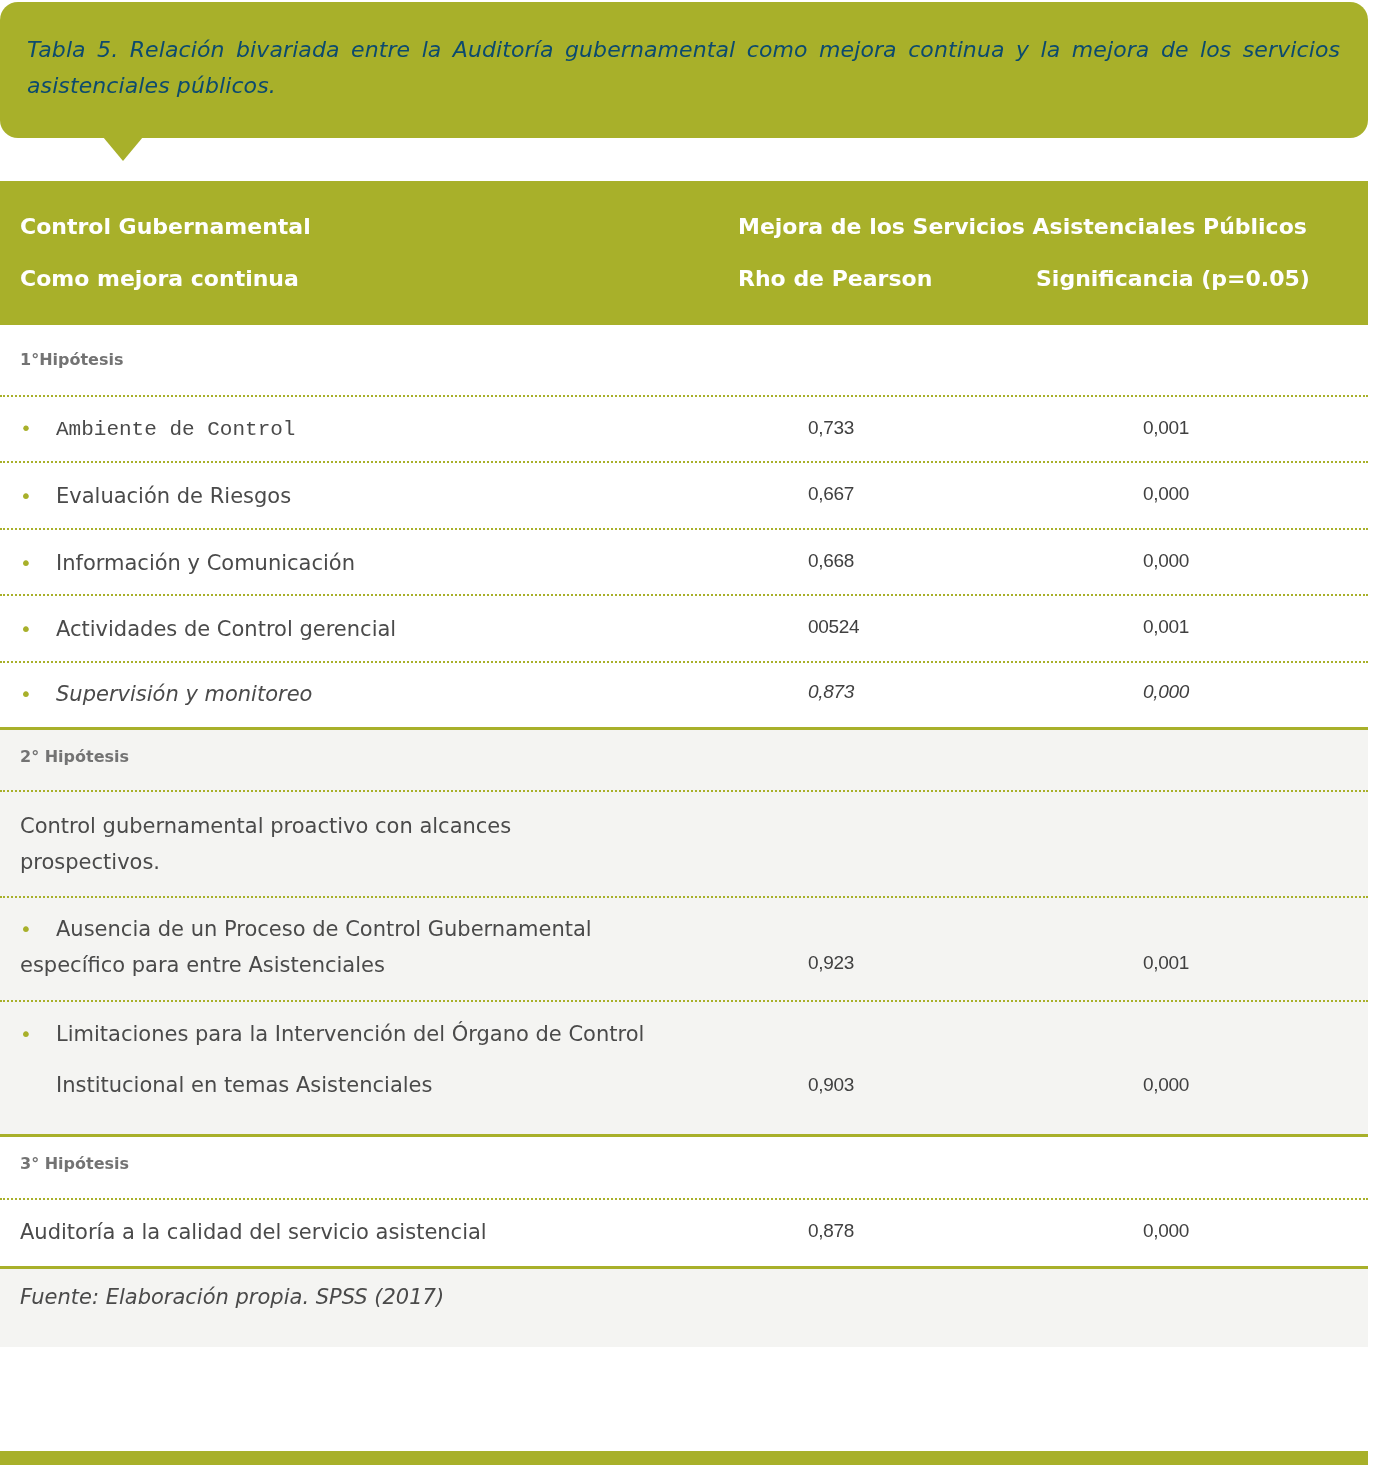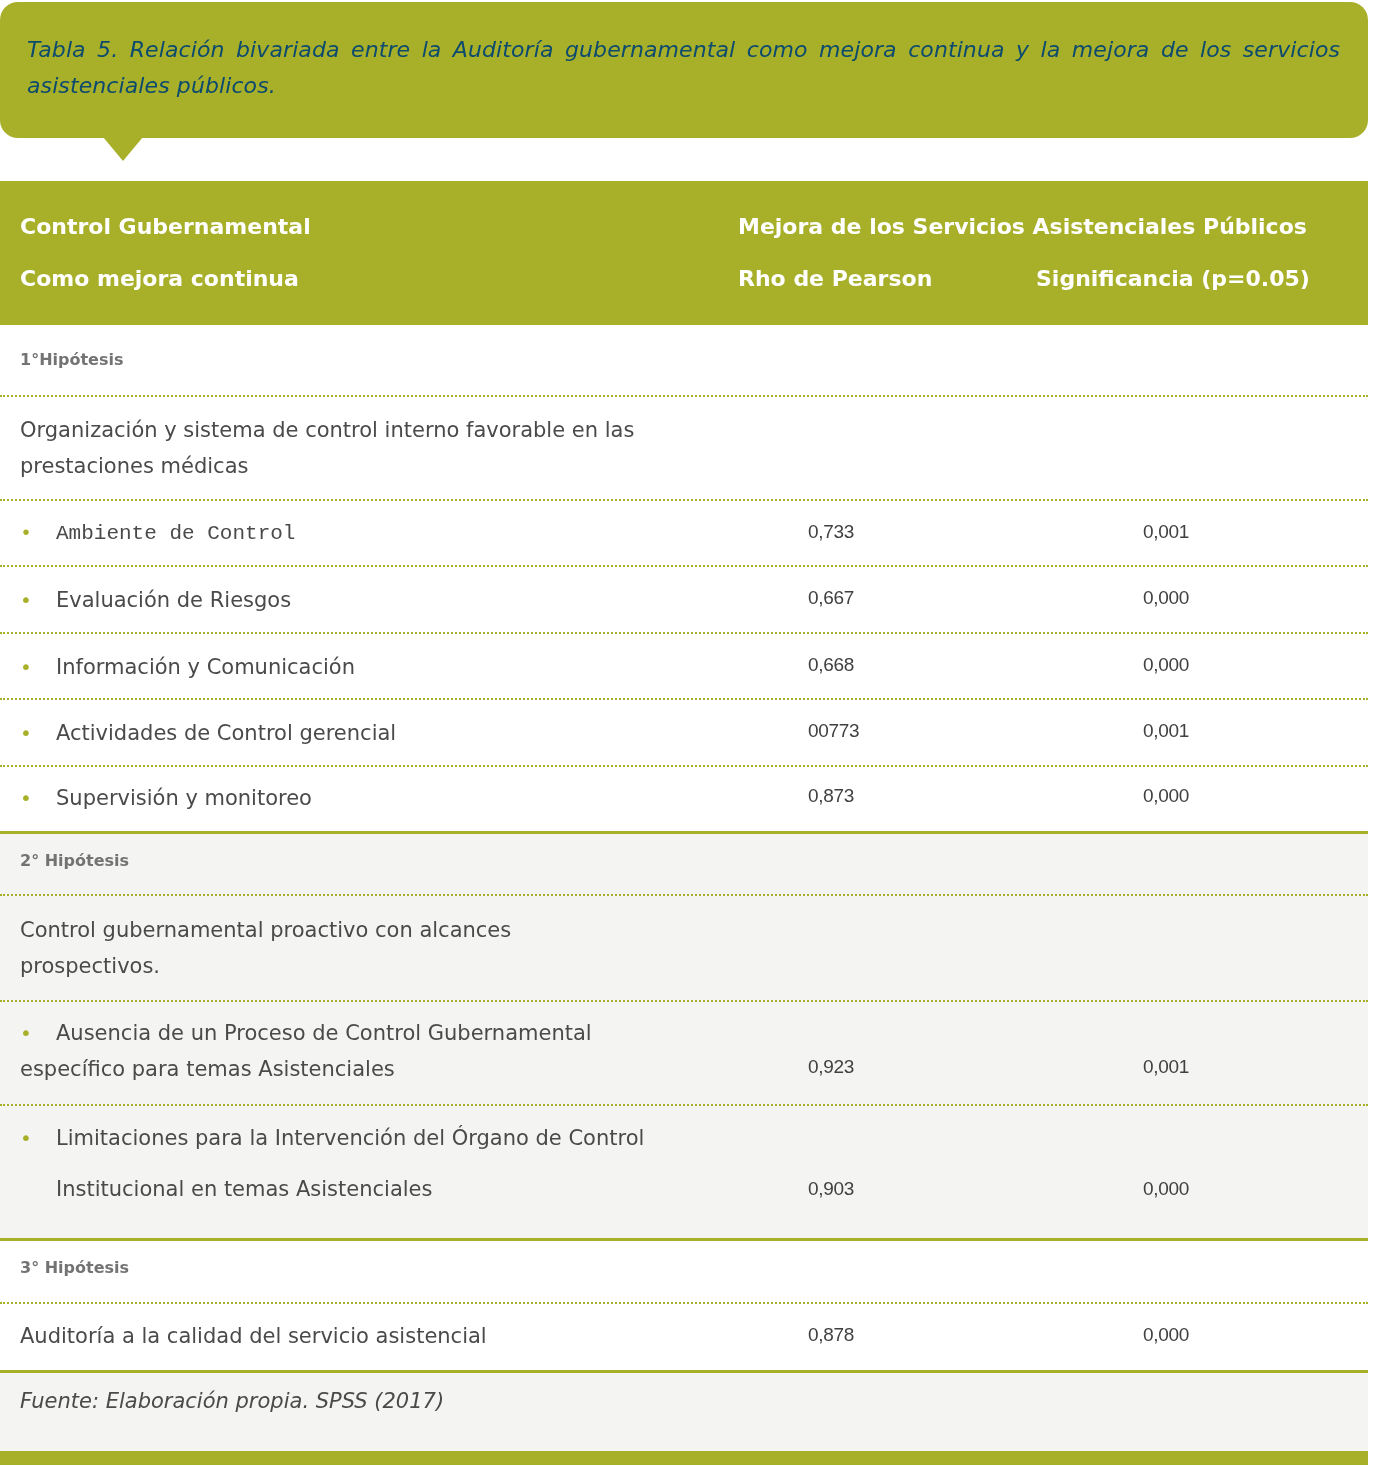--- a/index.html
+++ b/index.html
@@ -54,60 +54,56 @@
     <span class="h" style="left:20px;top:33px;">Control Gubernamental</span>
     <span class="h" style="left:20px;top:85px;">Como mejora continua</span>
     <span class="h" style="left:738px;top:33px;">Mejora de los Servicios Asistenciales Públicos</span>
     <span class="h" style="left:738px;top:85px;">Rho de Pearson</span>
     <span class="h" style="left:1036px;top:85px;">Significancia (p=0.05)</span>
   </div>
 
   <div class="row" style="height:72px;">
     <span class="hyp" style="top:25px;">1°Hipótesis</span>
   </div>
-  <div class="row" style="height:104px;">
-    <span class="label" style="top:15px;">Organización y sistema de control interno favorable en las</span>
-    <span class="label" style="top:51px;">prestaciones médicas</span>
-  </div>
   <div class="row" style="height:66px;">
     <span class="label" style="top:15px;font-family:Liberation Mono, monospace;"><span class="bullet">•</span><span>Ambiente de Control</span></span>
     <span class="num rho" style="top:20px;">0,733</span>
     <span class="num sig" style="top:20px;">0,001</span>
   </div>
   <div class="row" style="height:67px;">
     <span class="label" style="top:15px;"><span class="bullet">•</span><span>Evaluación de Riesgos</span></span>
     <span class="num rho" style="top:20px;">0,667</span>
     <span class="num sig" style="top:20px;">0,000</span>
   </div>
   <div class="row" style="height:66px;">
     <span class="label" style="top:15px;"><span class="bullet">•</span><span>Información y Comunicación</span></span>
     <span class="num rho" style="top:20px;">0,668</span>
     <span class="num sig" style="top:20px;">0,000</span>
   </div>
   <div class="row" style="height:67px;">
     <span class="label" style="top:15px;"><span class="bullet">•</span><span>Actividades de Control gerencial</span></span>
-    <span class="num rho" style="top:20px;">00773</span>
+    <span class="num rho" style="top:20px;">00524</span>
     <span class="num sig" style="top:20px;">0,001</span>
   </div>
-  <div class="row solid-bottom" style="height:67px;">
+  <div class="row solid-bottom" style="height:67px;font-style:italic;">
     <span class="label" style="top:13px;"><span class="bullet">•</span><span>Supervisión y monitoreo</span></span>
     <span class="num rho" style="top:18px;">0,873</span>
     <span class="num sig" style="top:18px;">0,000</span>
   </div>
 
   <div class="row alt" style="height:62px;">
     <span class="hyp" style="top:17px;">2° Hipótesis</span>
   </div>
   <div class="row alt" style="height:106px;">
     <span class="label" style="top:16px;">Control gubernamental proactivo con alcances</span>
     <span class="label" style="top:52px;">prospectivos.</span>
   </div>
   <div class="row alt" style="height:104px;">
     <span class="label" style="top:13px;"><span class="bullet">•</span><span>Ausencia de un Proceso de Control Gubernamental</span></span>
-    <span class="label" style="top:49px;">específico para temas Asistenciales</span>
+    <span class="label" style="top:49px;">específico para entre Asistenciales</span>
     <span class="num rho" style="top:54px;text-align:center;">0,923</span>
     <span class="num sig" style="top:54px;">0,001</span>
   </div>
   <div class="row alt solid-bottom" style="height:135px;">
     <span class="label" style="top:65px;left:56px;">Institucional en temas Asistenciales</span>
     <span class="label" style="top:14px;"><span class="bullet">•</span><span>Limitaciones para la Intervención del Órgano de Control</span></span>
     <span class="num rho" style="top:72px;">0,903</span>
     <span class="num sig" style="top:72px;">0,000</span>
   </div>
 

